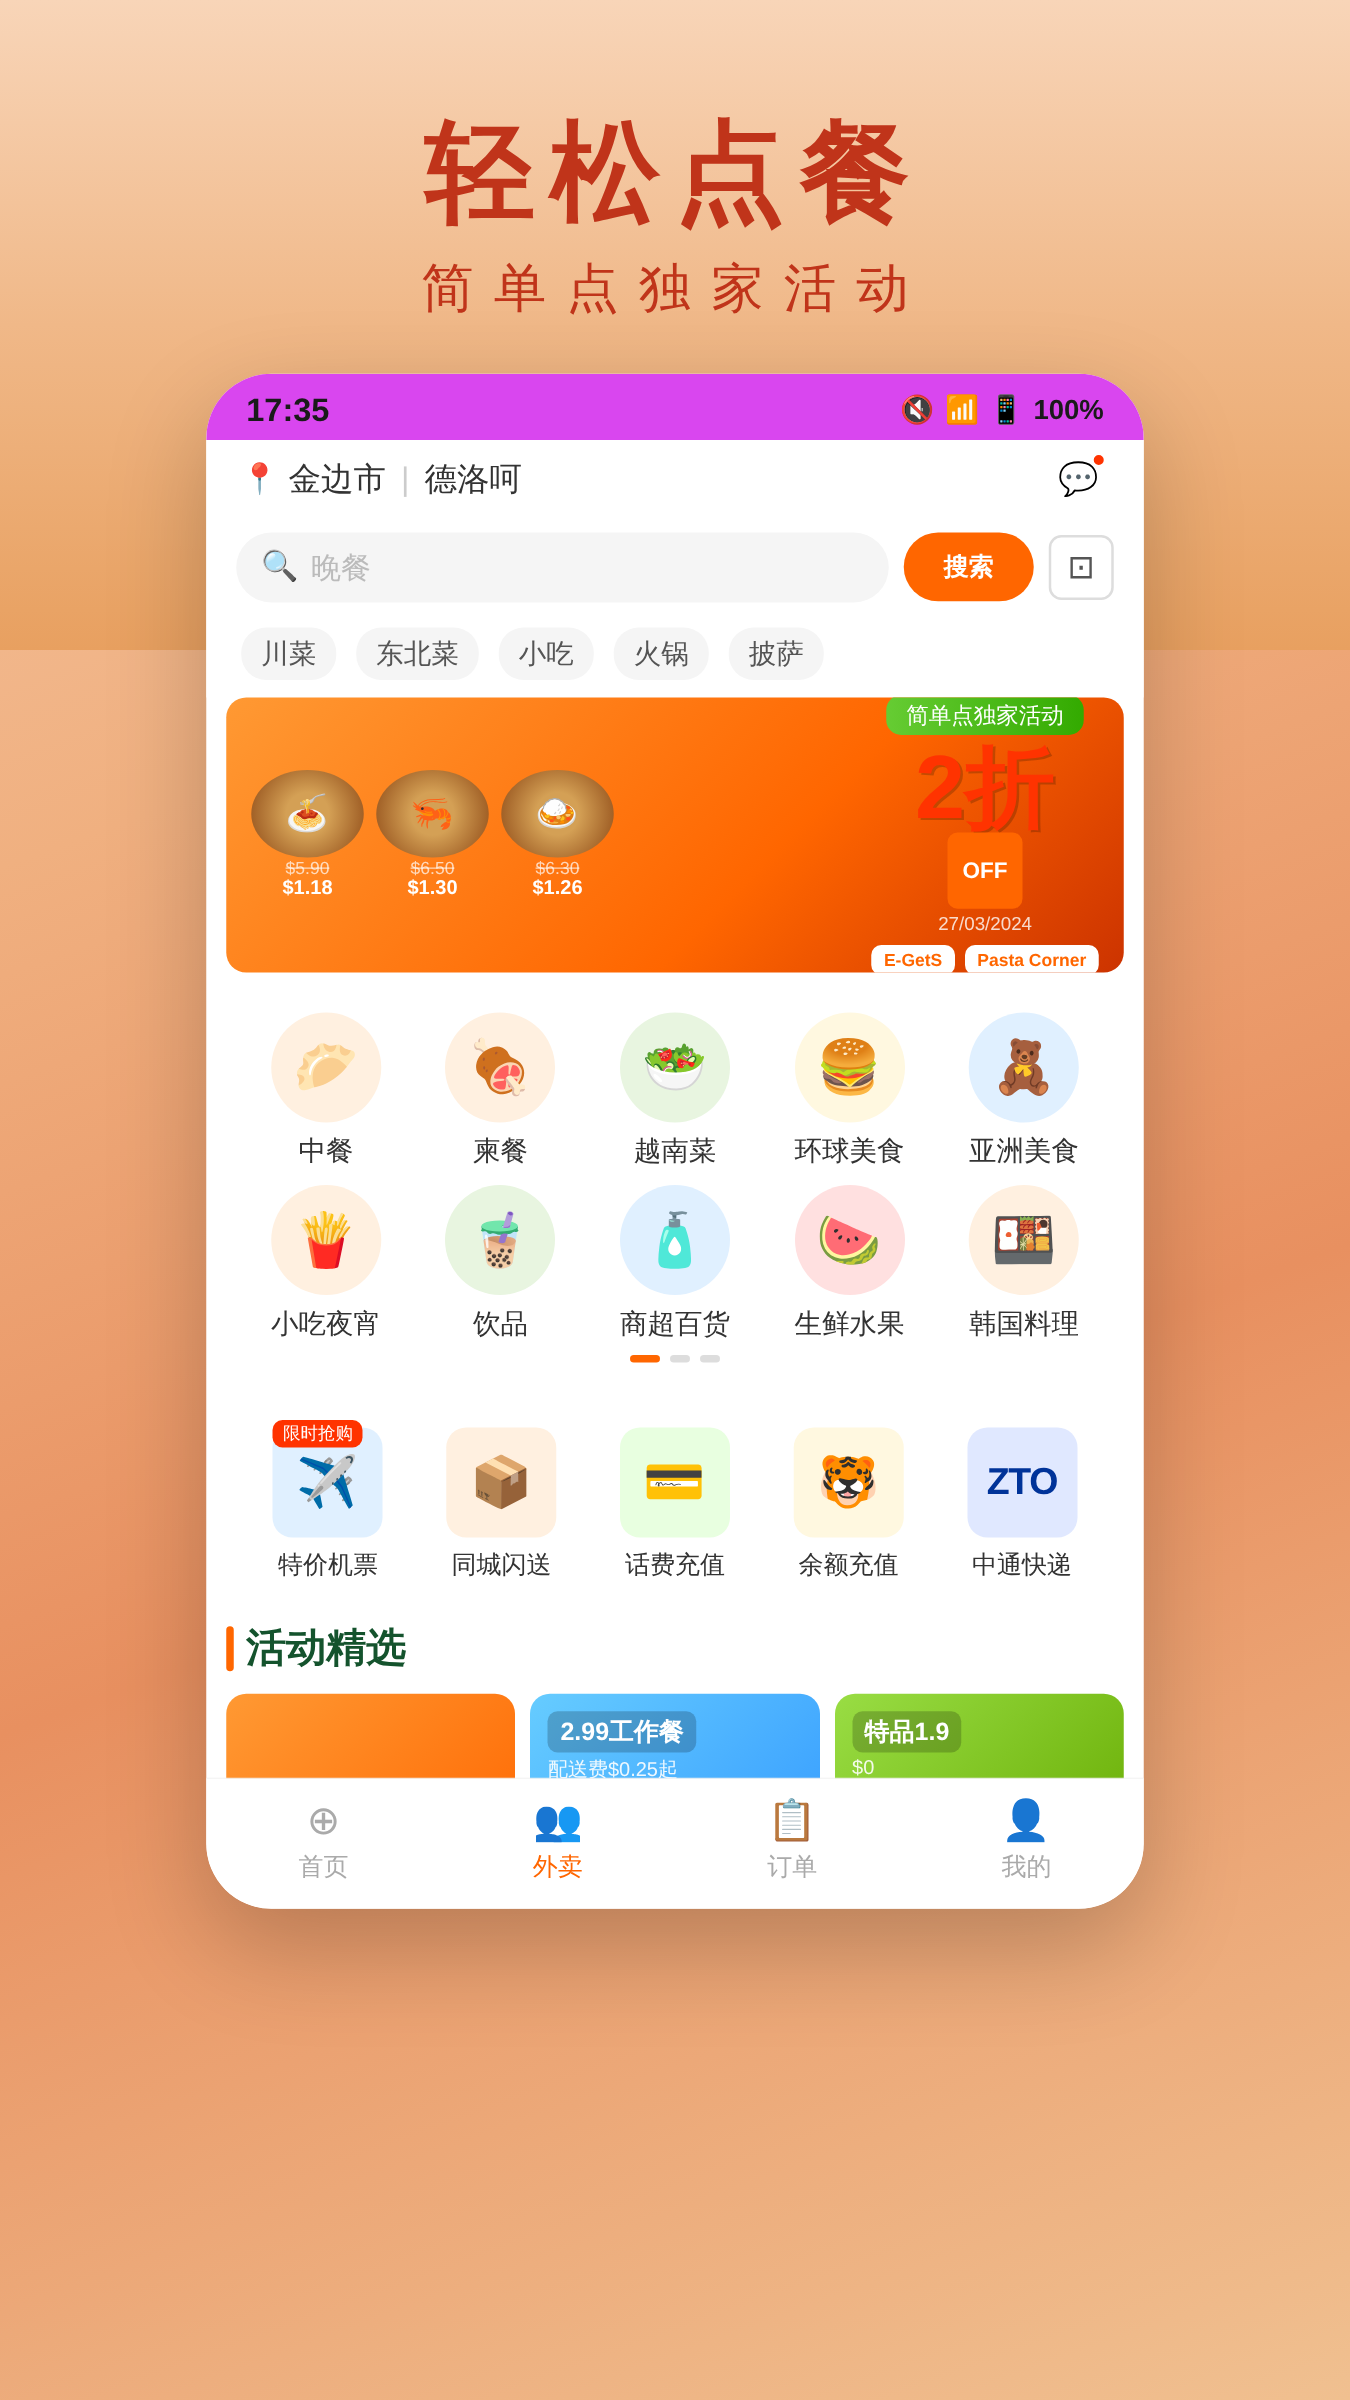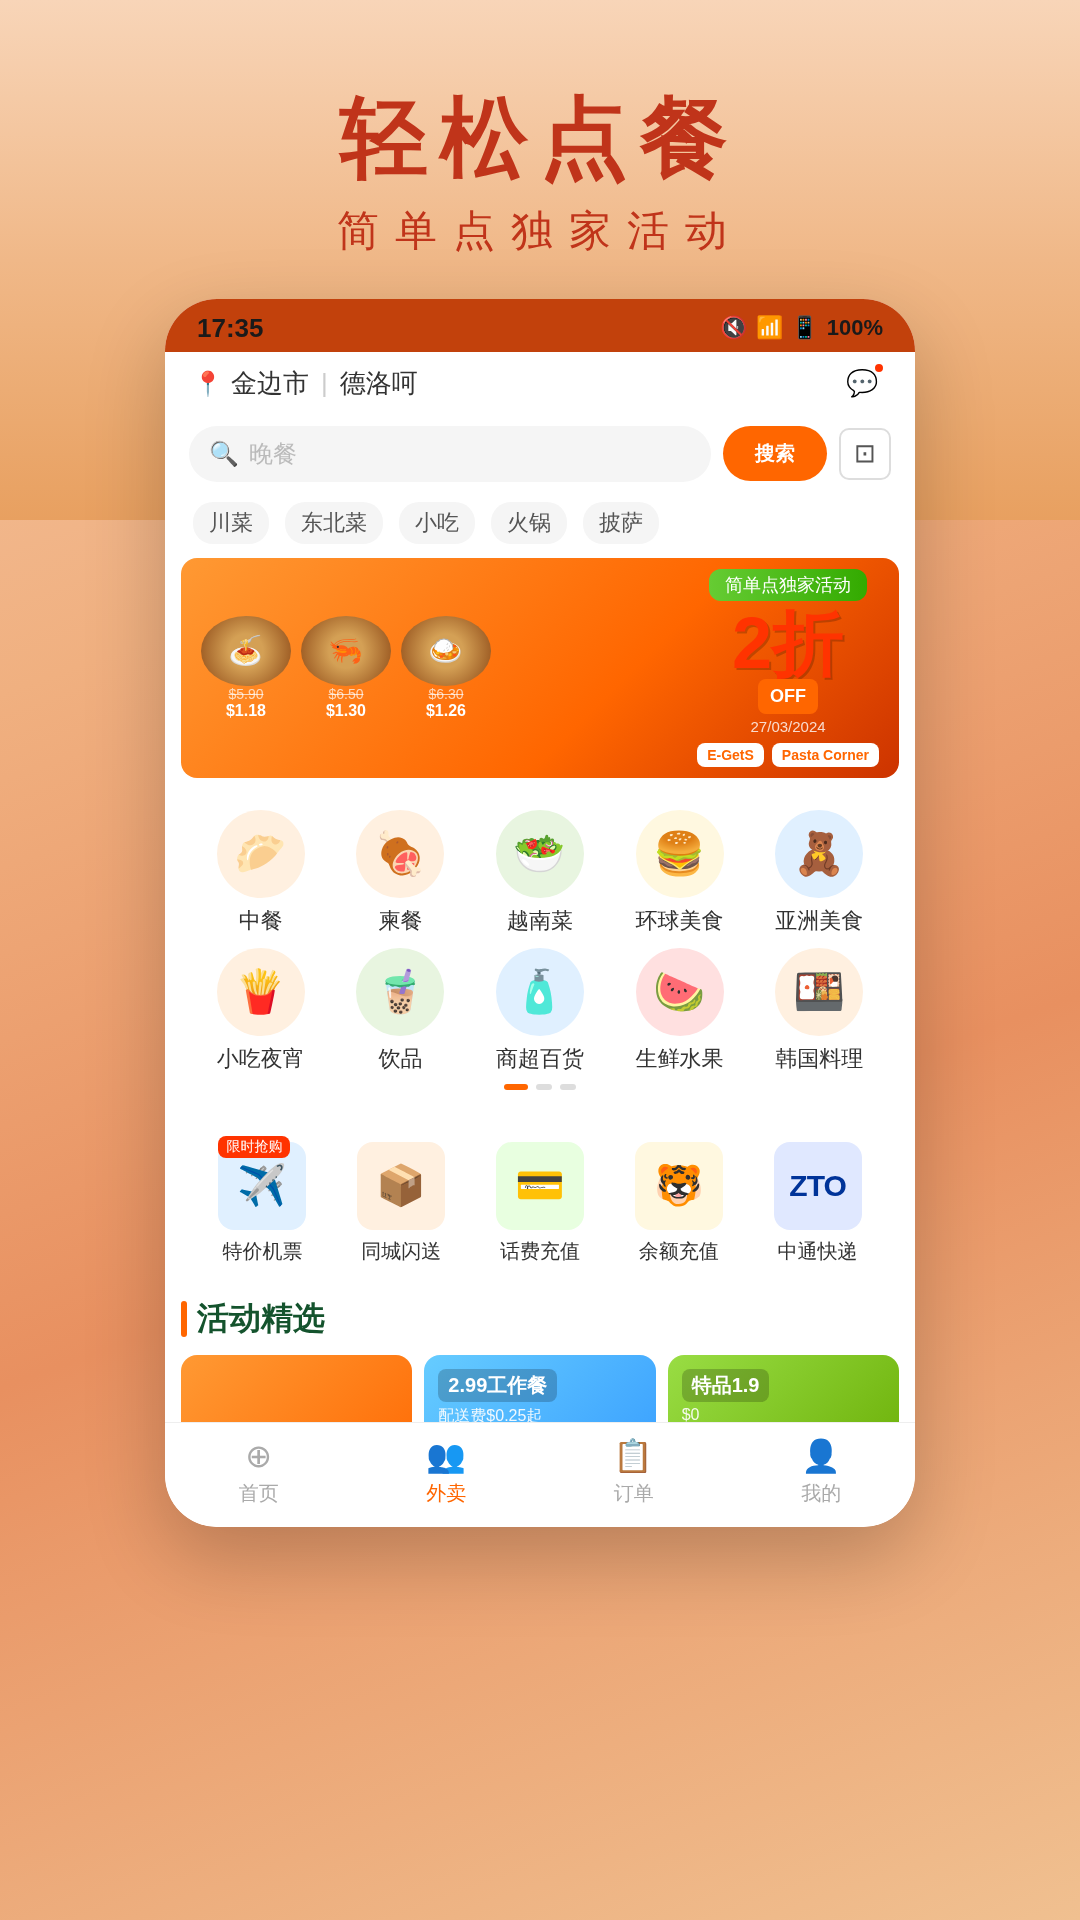--- a/index.html
+++ b/index.html
@@ -59,21 +59,21 @@
       box-shadow: 0 30px 80px rgba(0,0,0,0.22);
       overflow: hidden;
     }
 
     
     .status-bar {
       display: flex;
       justify-content: space-between;
       align-items: center;
       padding: 14px 32px 8px;
-      background: #c2410c;
+      background: #d946ef;
     }
     .status-time {
       font-size: 26px;
       font-weight: 600;
       color: #1a1a1a;
     }
     .status-icons {
       display: flex;
       align-items: center;
       gap: 8px;
@@ -220,21 +220,21 @@
     .promo-big {
       font-size: 72px;
       font-weight: 900;
       color: #ff3300;
       line-height: 1;
       text-shadow: 2px 2px 0 rgba(0,0,0,0.2);
     }
     .promo-off {
       background: #ff6600;
       color: #fff;
-      padding: 7px 12px;
+      padding: 20px 12px;
       border-radius: 8px;
       font-size: 18px;
       font-weight: 700;
     }
     .banner-date {
       font-size: 15px;
       color: rgba(255,255,255,0.8);
       margin-top: 4px;
     }
     .banner-logos {

